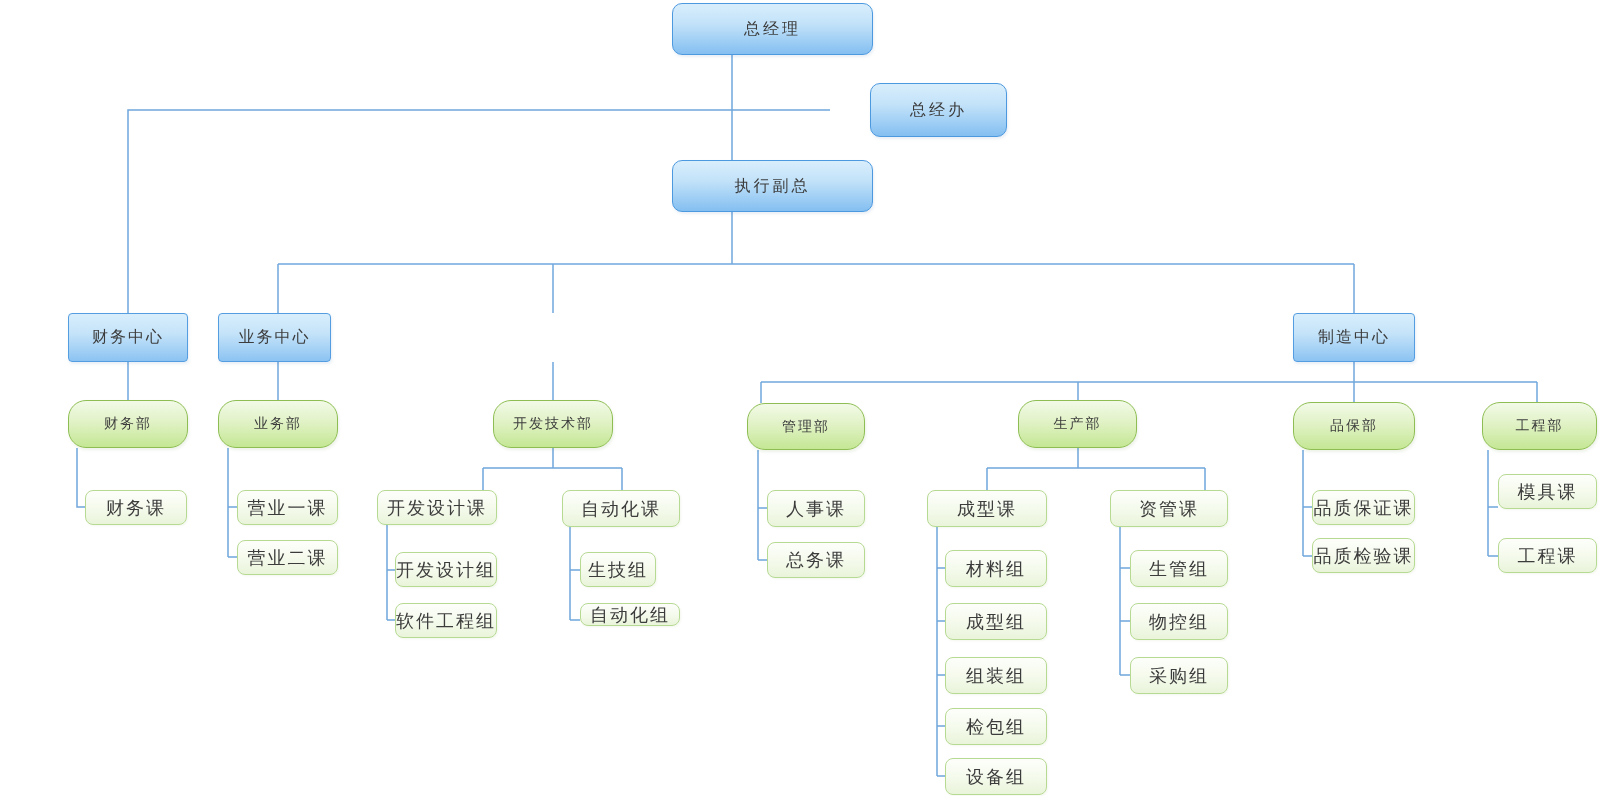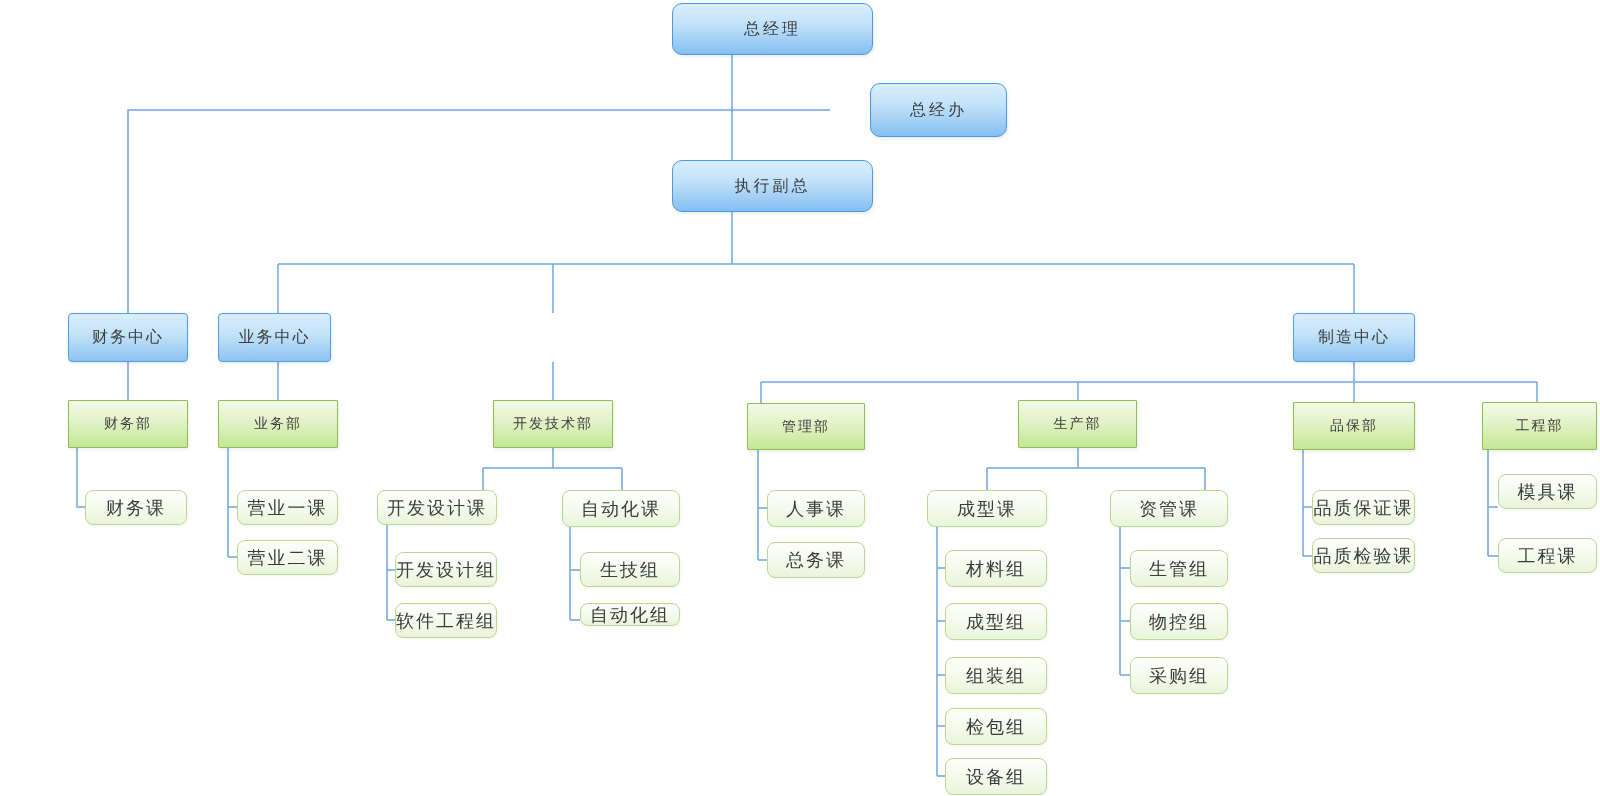--- a/index.html
+++ b/index.html
@@ -34,21 +34,21 @@
   .blue{
     background:linear-gradient(180deg,#d9eefc 0%,#c4e3f9 42%,#8cc3f2 100%);
     border:1.3px solid #549de0;
     border-radius:4px;
     font-size:16px;
     box-shadow:1px 2px 3px rgba(70,120,170,0.12);
   }
   .green{
     background:linear-gradient(180deg,#f2fae7 0%,#e1f2c6 45%,#c4e794 100%);
     border:1.3px solid #8ebe53;
-    border-radius:1px;
+    border-radius:18px;
     font-size:14px;
     box-shadow:1px 2px 3px rgba(110,150,70,0.12);
   }
   .leaf{
     background:linear-gradient(180deg,#fdfefb 0%,#f4faeb 55%,#e9f4da 100%);
     border:1px solid #b7da93;
     border-radius:8px;
     font-size:18px;
     box-shadow:1px 1px 2px rgba(110,150,70,0.08);
   }
@@ -122,21 +122,21 @@
   <div class="node leaf" style="left:767px;top:542px;width:98px;height:36px">总务课</div>
   <div class="node leaf" style="left:927px;top:490px;width:120px;height:37px">成型课</div>
   <div class="node leaf" style="left:1110px;top:490px;width:118px;height:37px">资管课</div>
   <div class="node leaf" style="left:1312px;top:490px;width:103px;height:35px">品质保证课</div>
   <div class="node leaf" style="left:1312px;top:538px;width:103px;height:35px">品质检验课</div>
   <div class="node leaf" style="left:1498px;top:474px;width:99px;height:35px">模具课</div>
   <div class="node leaf" style="left:1498px;top:538px;width:99px;height:35px">工程课</div>
 
   <div class="node leaf" style="left:395px;top:552px;width:102px;height:35px">开发设计组</div>
   <div class="node leaf" style="left:395px;top:603px;width:102px;height:35px">软件工程组</div>
-  <div class="node leaf" style="left:580px;top:552px;width:100px;height:35px">生技组</div>
+  <div class="node leaf" style="left:580px;top:552px;width:76px;height:35px">生技组</div>
   <div class="node leaf" style="left:580px;top:603px;width:100px;height:23px">自动化组</div>
   <div class="node leaf" style="left:945px;top:550px;width:102px;height:37px">材料组</div>
   <div class="node leaf" style="left:945px;top:603px;width:102px;height:37px">成型组</div>
   <div class="node leaf" style="left:945px;top:657px;width:102px;height:37px">组装组</div>
   <div class="node leaf" style="left:945px;top:708px;width:102px;height:37px">检包组</div>
   <div class="node leaf" style="left:945px;top:758px;width:102px;height:37px">设备组</div>
   <div class="node leaf" style="left:1130px;top:550px;width:98px;height:37px">生管组</div>
   <div class="node leaf" style="left:1130px;top:603px;width:98px;height:37px">物控组</div>
   <div class="node leaf" style="left:1130px;top:657px;width:98px;height:37px">采购组</div>
 

